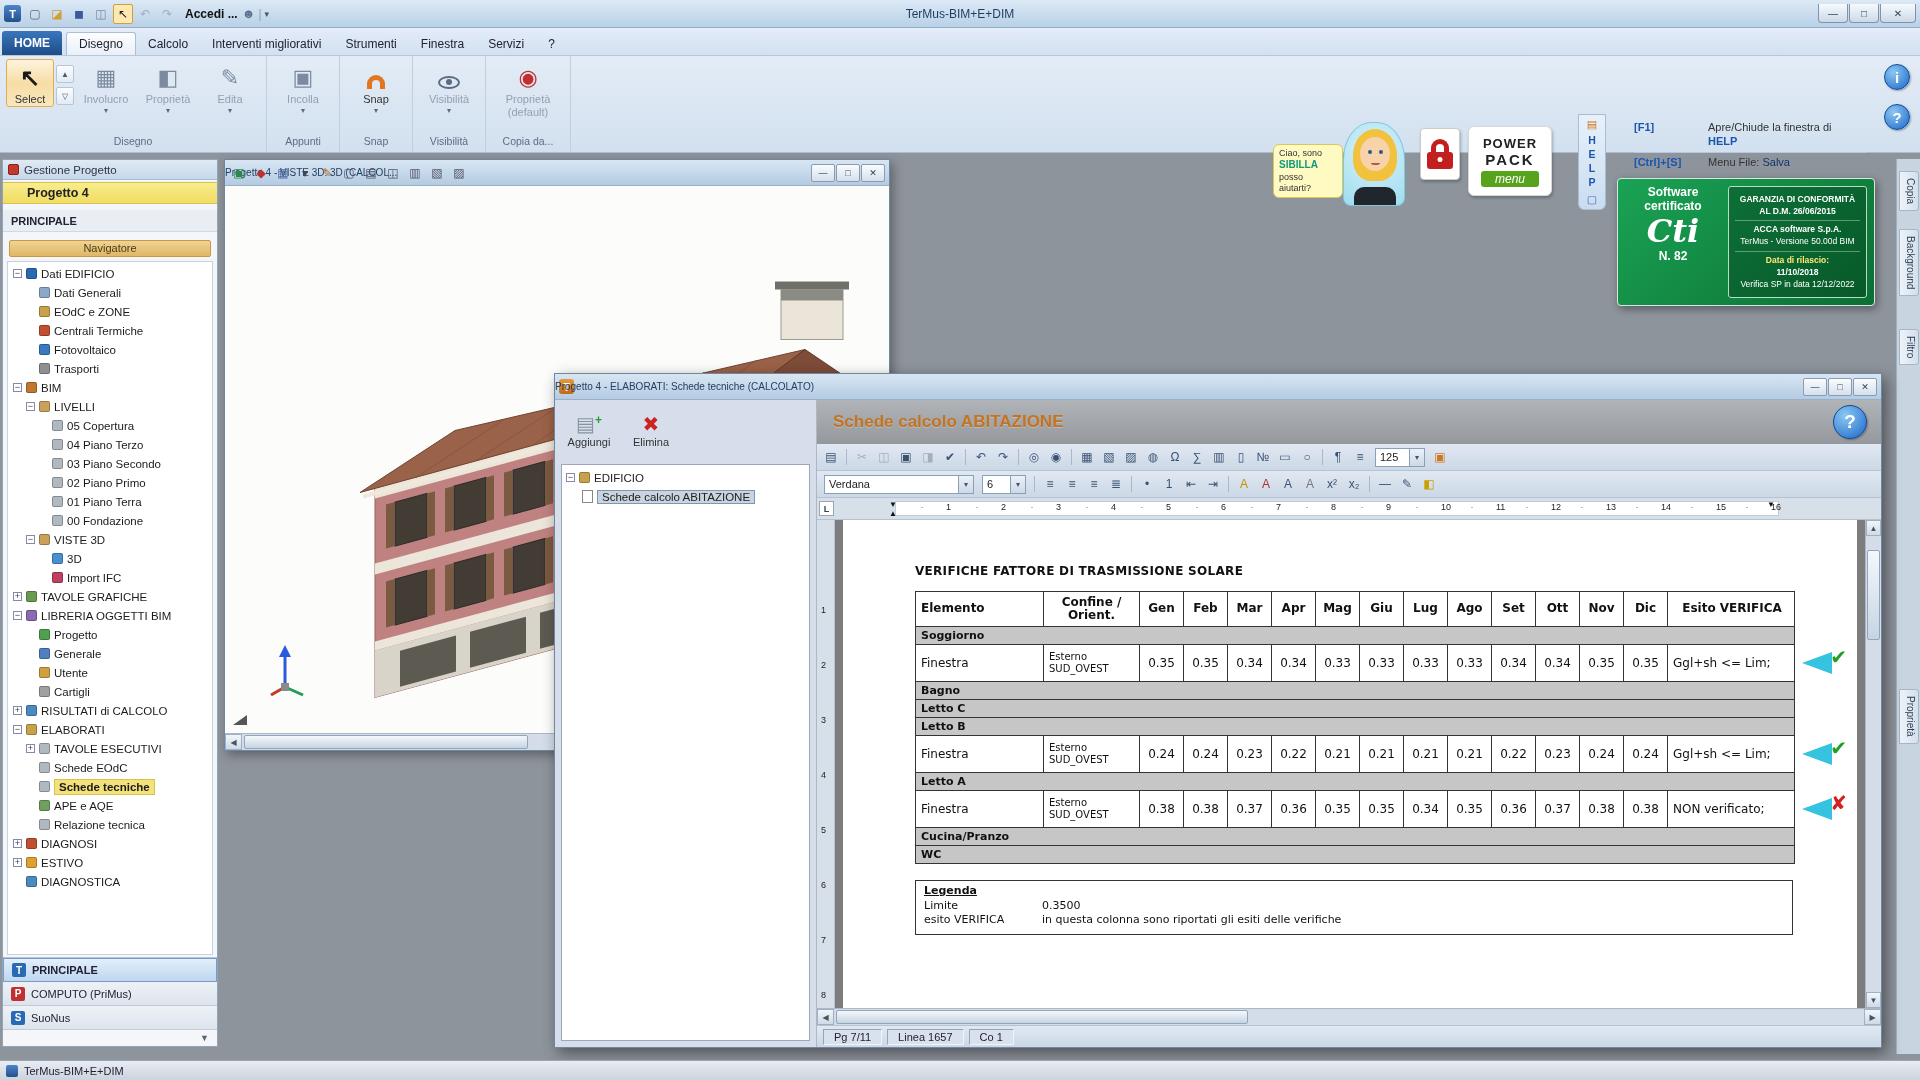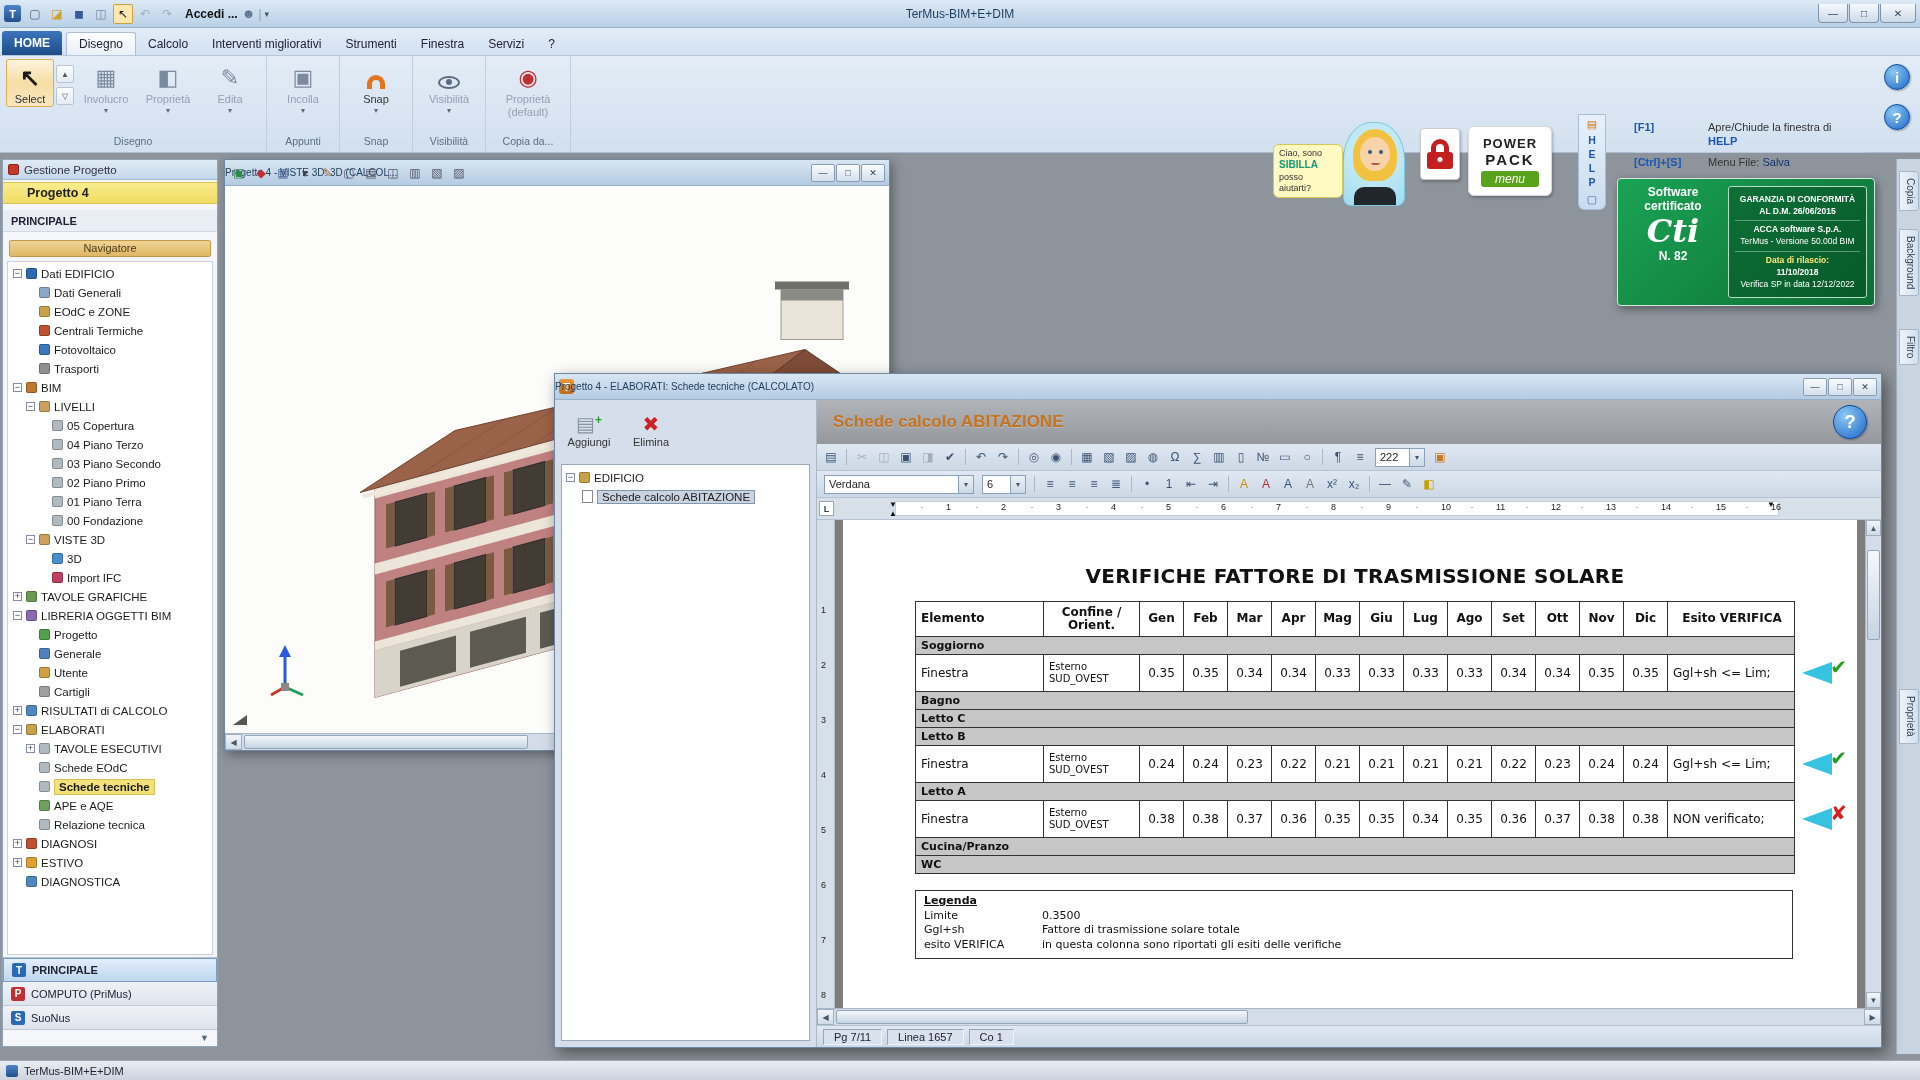--- a/index.html
+++ b/index.html
@@ -156,21 +156,21 @@
   .rcorner{position:absolute;left:2px;top:3px;width:15px;height:15px;border:1px solid #98a6b6;background:#fff;font-size:9px;font-weight:bold;color:#345;display:flex;align-items:center;justify-content:center}
   .rband{position:absolute;left:78px;width:884px;top:3px;bottom:3px;background:#fff;border:1px solid #c2ccd8}
   .rnum{position:absolute;top:4px;font-size:9px;color:#222}
   .rdot{position:absolute;top:4px;font-size:9px;color:#667}
   .rmark{position:absolute;font-size:8px;color:#111}
   .doc-mid{flex:1;display:flex;min-height:0}
   .vruler{width:18px;background:#d7dfe9;border-right:1px solid #b4c2d2;position:relative}
   .vnum{position:absolute;left:4px;font-size:9px;color:#222}
   .doc-view{flex:1;background:#7d7d7d;position:relative;overflow:hidden}
   .page{position:absolute;left:8px;right:8px;top:0;height:130%;background:#fff;padding:44px 0 0 72px;font-family:"DejaVu Sans",sans-serif;color:#111}
-  .doc-title{width:880px;text-align:center;font-size:20px;font-weight:bold;letter-spacing:.3px;margin-bottom:13px}
+  .doc-title{width:880px;text-align:left;font-size:12px;font-weight:bold;letter-spacing:.3px;margin-bottom:13px}
   #doc-table{width:880px;border:1px solid #333}
   .tr+.tr{border-top:1px solid #333}
   .tr.hrow,.tr.drow{display:grid;grid-template-columns:127px 96px repeat(12,44px) 129px}
   .c{display:flex;align-items:center;justify-content:center;border-left:1px solid #333;font-size:12px;min-height:34px;padding:1px 2px}
   .c:first-child{border-left:none}
   .c.left{justify-content:flex-start;padding-left:5px;text-align:left}
   .hrow .c{font-weight:bold;text-align:center;line-height:1.1}
   .tr.sec{background:#c6c6c6;height:18px;line-height:17px;font-weight:bold;font-size:11px;padding-left:5px}
   .c.conf{flex-direction:column;align-items:flex-start;justify-content:center;font-size:10px;line-height:1.2}
   .c.esito{position:relative}
@@ -761,21 +761,21 @@
                 <span class="tbtn">▥</span>
                 <span class="tbtn">▯</span>
                 <span class="tbtn">№</span>
                 <span class="tbtn">▭</span>
                 <span class="tbtn">○</span>
                 <span class="tsep"></span>
                 <span class="tbtn">¶</span>
                 <span class="tbtn">≡</span>
               </span>
             <div class="combo zoom">
-              <span class="cval">222</span>
+              <span class="cval">125</span>
               <span class="carr">▾</span>
             </div>
             <span class="strip">
                 <span class="tbtn" style="color: rgb(208, 120, 32);">▣</span>
               </span>
           </div>
           <div class="tb">
             <div class="combo font">
               <span class="cval">Verdana</span>
               <span class="carr">▾</span>
@@ -970,24 +970,20 @@
                     <div class="tr sec">WC</div>
                   </div>
                 <div class="legend">
                   <div class="lg-title">Legenda</div>
                   <div id="legend-rows">
                       <div class="lgrow">
                         <span class="lgk">Limite</span>
                         <span class="lgv">0.3500</span>
                       </div>
                       <div class="lgrow">
-                        <span class="lgk">Ggl+sh</span>
-                        <span class="lgv">Fattore di trasmissione solare totale</span>
-                      </div>
-                      <div class="lgrow">
                         <span class="lgk">esito VERIFICA</span>
                         <span class="lgv">in questa colonna sono riportati gli esiti delle verifiche</span>
                       </div>
                     </div>
                 </div>
               </div>
             </div>
             <div class="vscroll">
               <div class="sb-arrow">▲</div>
               <div class="sb-track">

